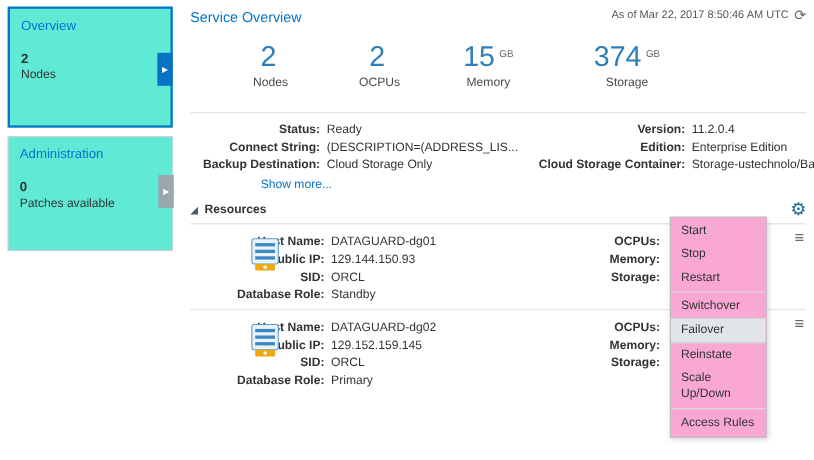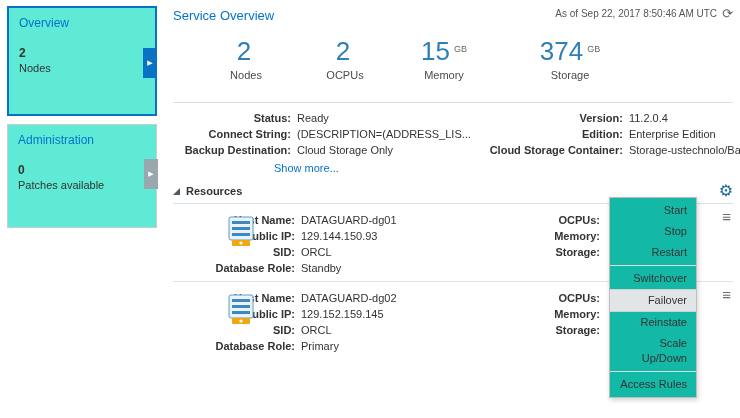--- a/index.html
+++ b/index.html
@@ -44,21 +44,21 @@
 
   
   .details { display:flex; font-size:11px; line-height:15px; }
   .dcol1 { width:300px; }
   .dcol2 { flex:1; }
   .drow { display:flex; margin-bottom:1px; }
   .lbl { font-weight:bold; color:#333; text-align:right; flex:none; }
   .val { color:#333; margin-left:6px; white-space:nowrap; }
   .dcol1 .lbl { width:118px; }
   .dcol2 .lbl { width:152px; }
-  .show-more { color:#0572ce; font-size:11px; margin:2px 0 0 101px; display:inline-block; cursor:pointer; }
+  .show-more { color:#0572ce; font-size:11px; margin:2px 0 0 64px; display:inline-block; cursor:pointer; }
 
   
   .res-header { display:flex; align-items:center; margin-top:7px; padding-bottom:4px; border-bottom:1px solid #d9e0e5; }
   .tri { width:0; height:0; border-bottom:7px solid #4a5b66; border-left:7px solid transparent; margin-right:6px; cursor:pointer; }
   .res-title { font-size:11px; font-weight:bold; color:#333; }
   .gear { margin-left:auto; color:#15699b; font-size:16px; line-height:16px; cursor:pointer; }
 
   .res-row { position:relative; padding:9px 0 4px; font-size:11px; line-height:15px; min-height:66px; }
   .res-row + .res-row { border-top:1px solid #e3e3e3; }
   .db-icon { position:absolute; left:55px; top:12px; }
@@ -71,22 +71,22 @@
   
   .dg { margin-top:8px; }
   .dg-title { font-size:13px; font-weight:bold; color:#1a1a1a; margin-bottom:7px; }
   .dg-row { display:flex; font-size:11px; line-height:15px; }
   .dg-lbl { font-weight:bold; width:147px; flex:none; }
   .dg-val { color:#333; }
 
   
   .menu {
     position:absolute; left:609px; top:197px; width:88px; z-index:10;
-    background:#14b8a6; border:1px solid #bdbdbd; box-shadow:1px 2px 5px rgba(0,0,0,.18);
-    padding:2px 0; font-size:11px;text-align:right;
+    background:#f9a8d4; border:1px solid #bdbdbd; box-shadow:1px 2px 5px rgba(0,0,0,.18);
+    padding:2px 0; font-size:11px;
   }
   .menu-item { padding:3px 9px; line-height:15px; color:#333; cursor:pointer; }
   .menu-item.hl { background:#e2e5e7; border-top:1px solid #cdd2d5; border-bottom:1px solid #cdd2d5; }
   .menu-divider { border-top:1px solid #ddd; margin:2px 0; }
 </style>
 </head>
 <body>
 
 <div class="page">
 
@@ -106,21 +106,21 @@
     <div class="card-tab tab-gray">
       <span>▶</span>
     </div>
   </div>
 
   <div class="main">
 
     <div class="main-header">
       <span class="svc-title">Service Overview</span>
       <span class="timestamp">
-        <span>As of Sep 22, 2017 8:50:46 AM UTC</span>
+        <span>As of Mar 22, 2017 8:50:46 AM UTC</span>
         <span class="refresh">⟳</span>
       </span>
     </div>
 
     <div class="metrics">
       <div class="metric m0">
         <div><span class="metric-value">2</span><span class="metric-unit"></span></div>
         <div class="metric-label">Nodes</div>
       </div>
       <div class="metric m1">

